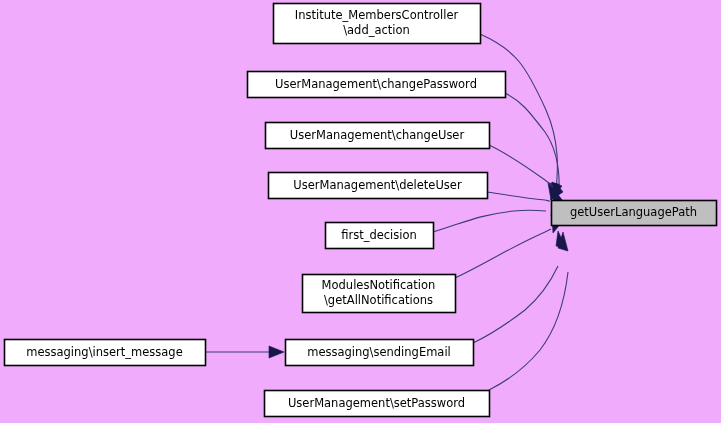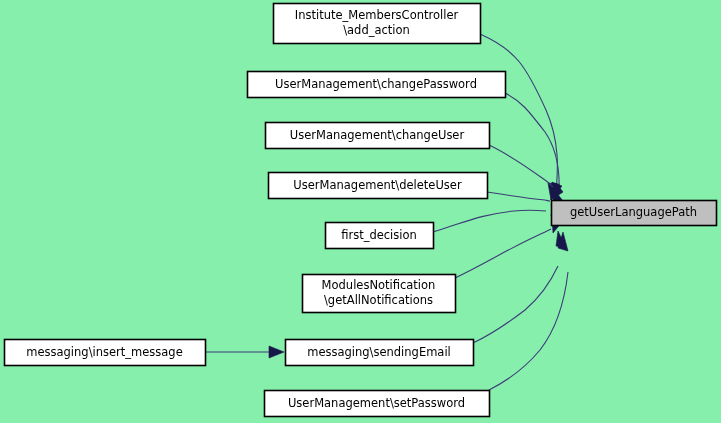--- a/index.html
+++ b/index.html
@@ -5,21 +5,21 @@
 <style>
   html, body {
     margin: 0;
     padding: 0;
     background: #ffffff;
   }
   #canvas {
     position: relative;
     width: 721px;
     height: 423px;
-    background: #86efac;
+    background: #f0abfc;
     overflow: hidden;
     font-family: "DejaVu Sans", "Liberation Sans", sans-serif;
   }
   svg.graph {
     position: absolute;
     top: 0;
     left: 0;
     width: 721px;
     height: 423px;
   }

